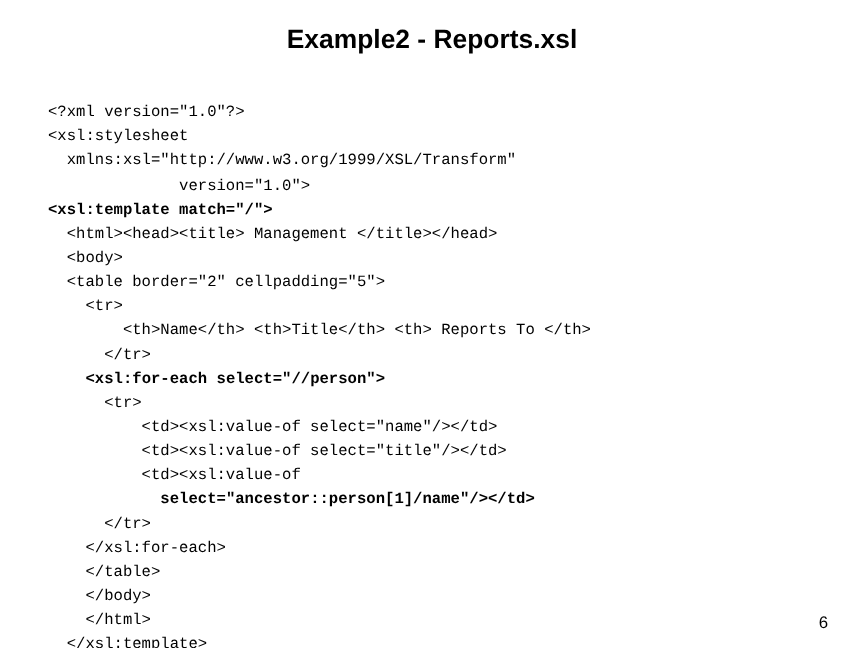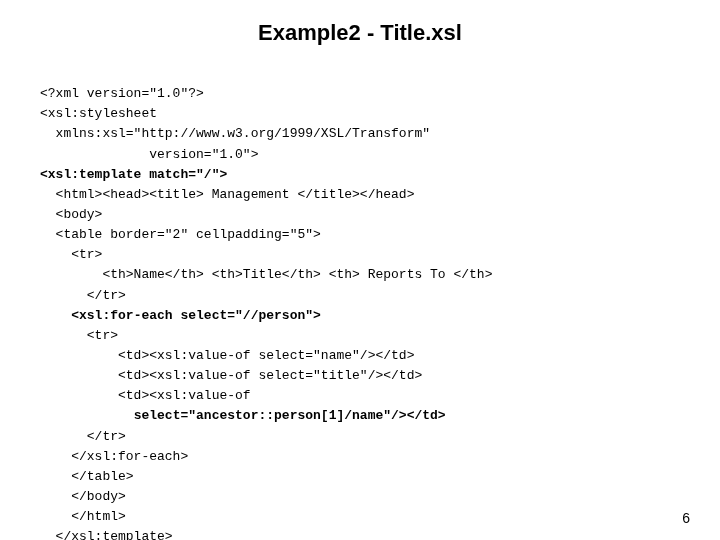--- a/index.html
+++ b/index.html
@@ -45,21 +45,21 @@
       bottom: 14px;
       right: 30px;
       font-size: 14px;
       color: #000000;
     }
   </style>
 </head>
 <body>
 
 <div class="page-container">
-  <div class="title">Example2 - Title.xsl</div>
+  <div class="title">Example2 - Reports.xsl</div>
 
   <div class="code-block">
 <span>&lt;?xml version="1.0"?&gt;</span>
 <span>&lt;xsl:stylesheet</span>
 <span>  xmlns:xsl="http://www.w3.org/1999/XSL/Transform"</span>
 <span>              version="1.0"&gt;</span>
 <span><b>&lt;xsl:template match="/"&gt;</b></span>
 <span>  &lt;html&gt;&lt;head&gt;&lt;title&gt; Management &lt;/title&gt;&lt;/head&gt;</span>
 <span>  &lt;body&gt;</span>
 <span>  &lt;table border="2" cellpadding="5"&gt;</span>

